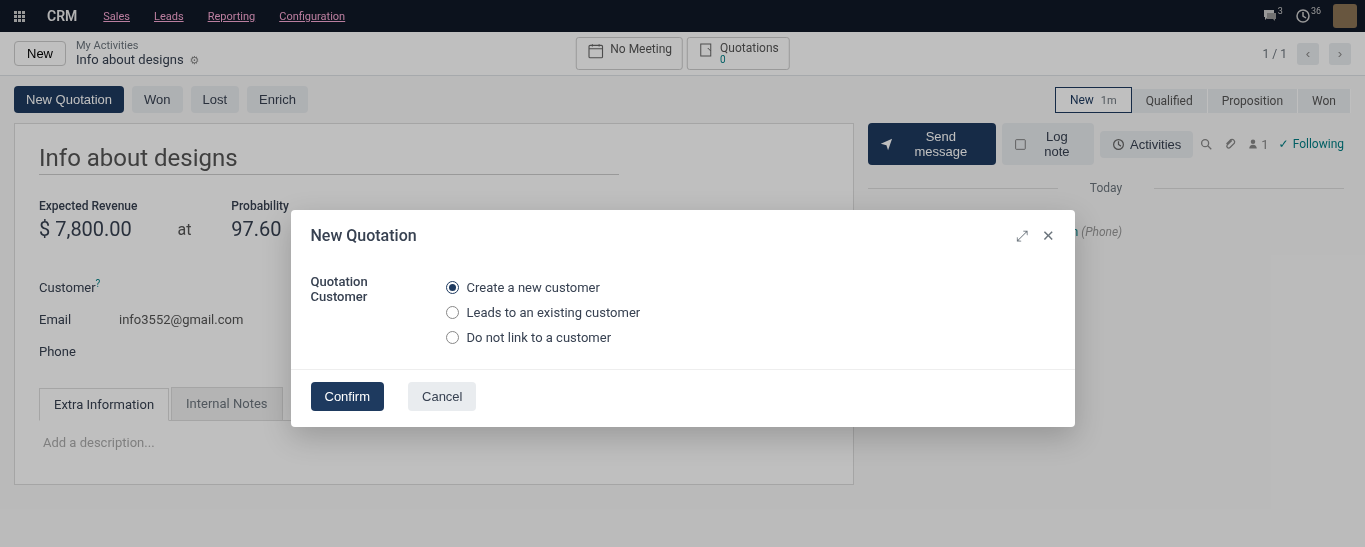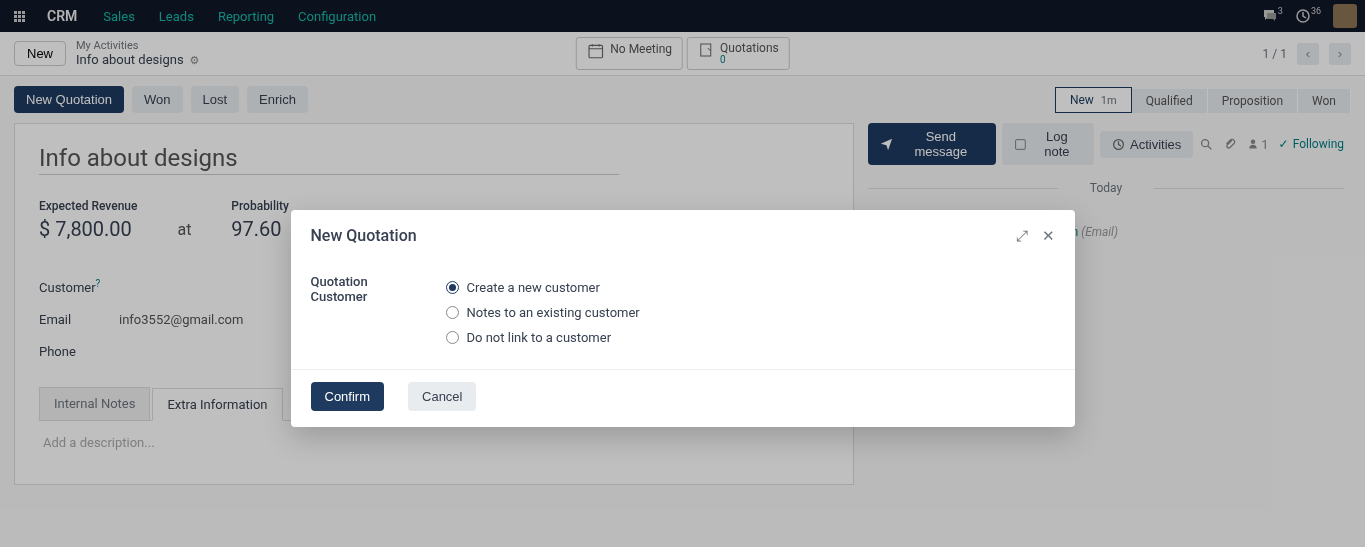--- a/index.html
+++ b/index.html
@@ -4,21 +4,21 @@
 <style>
 * { box-sizing: border-box; margin: 0; padding: 0; }
 body { font-family: -apple-system, BlinkMacSystemFont, "Segoe UI", Roboto, "Helvetica Neue", Arial, sans-serif; font-size: 13px; color: #374151; background: #f9f9f9; width: 1365px; height: 547px; overflow: hidden; position: relative; }
 
 
 .navbar { background: #111827; color: #fff; height: 32px; display: flex; align-items: center; padding: 0 8px; }
 .navbar-left { display: flex; align-items: center; gap: 4px; }
 .apps-icon { display: grid; grid-template-columns: repeat(3,3px); grid-template-rows: repeat(3,3px); gap: 1px; padding: 6px; cursor: pointer; }
 .apps-icon span { background: #ccc; width: 3px; height: 3px; }
 .nav-brand { font-weight: 600; font-size: 14px; color: #eee; padding: 0 12px; }
-.nav-link { color: #14b8a6; font-size: 13px; padding: 0 10px; cursor: pointer; }
+.nav-link { color: #f9a8d4; font-size: 11px; padding: 0 10px; cursor: pointer; text-decoration: underline; }
 .navbar-right { margin-left: auto; display: flex; align-items: center; gap: 12px; color: #ccc; }
 .nav-badge { position: relative; display: flex; align-items: center; cursor: pointer; }
 .nav-badge sup { font-size: 9px; position: relative; top: -5px; color: #ccc; }
 .avatar { width: 24px; height: 24px; background: #8b7355; border-radius: 3px; }
 
 
 .control-panel { background: #fff; border-bottom: 1px solid #dee2e6; padding: 6px 14px; display: flex; align-items: center; min-height: 44px; }
 .cp-left { display: flex; align-items: center; gap: 10px; }
 .btn-new { border: 1px solid #ccc; background: #fff; padding: 4px 12px; font-size: 13px; cursor: pointer; border-radius: 4px; }
 .breadcrumb-text { display: flex; flex-direction: column; line-height: 1.2; }
@@ -220,22 +220,22 @@
         </div>
         <div class="detail-row">
           <span class="detail-label">Email</span>
           <span class="detail-value">info3552@gmail.com</span>
         </div>
         <div class="detail-row">
           <span class="detail-label">Phone</span>
         </div>
       </div>
       <div class="tabs">
+        <div class="tab active">Extra Information</div>
         <div class="tab">Internal Notes</div>
-        <div class="tab active">Extra Information</div>
       </div>
       <div class="tab-content">Add a description...</div>
     </div>
   </div>
 
   <div class="chatter">
     <div class="chatter-top">
       <button class="chatter-btn primary">
         <svg width="13" height="13" viewBox="0 0 16 16" fill="#fff">
             <path d="M1 7l14-6-5 14-2-6z"></path>
@@ -283,21 +283,21 @@
       <div class="msg-avatar"></div>
       <div class="msg-body">
         <div class="msg-head">
           <span class="msg-author">Hardik Chapla</span>
           <span class="msg-time">- <span>now</span></span>
         </div>
         <div class="msg-line">
           • <span>None</span>
           <span>→</span>
           <span class="msg-email">info3552@gmail.com</span>
-          <span class="msg-type">(Email)</span>
+          <span class="msg-type">(Phone)</span>
         </div>
       </div>
     </div>
   </div>
 </div>
 
 <div class="overlay">
   <div class="modal">
     <div class="modal-header">
       <span class="modal-title">New Quotation</span>
@@ -309,21 +309,21 @@
     <div class="modal-body">
       <div class="form-field">
         <div class="form-field-label">Quotation Customer</div>
         <div class="radio-group">
           <label class="radio-item">
             <span class="radio checked"></span>
             <span>Create a new customer</span>
           </label>
           <label class="radio-item">
             <span class="radio"></span>
-            <span>Notes to an existing customer</span>
+            <span>Leads to an existing customer</span>
           </label>
           <label class="radio-item">
             <span class="radio"></span>
             <span>Do not link to a customer</span>
           </label>
         </div>
       </div>
     </div>
     <div class="modal-footer">
       <button class="btn-confirm">Confirm</button>

